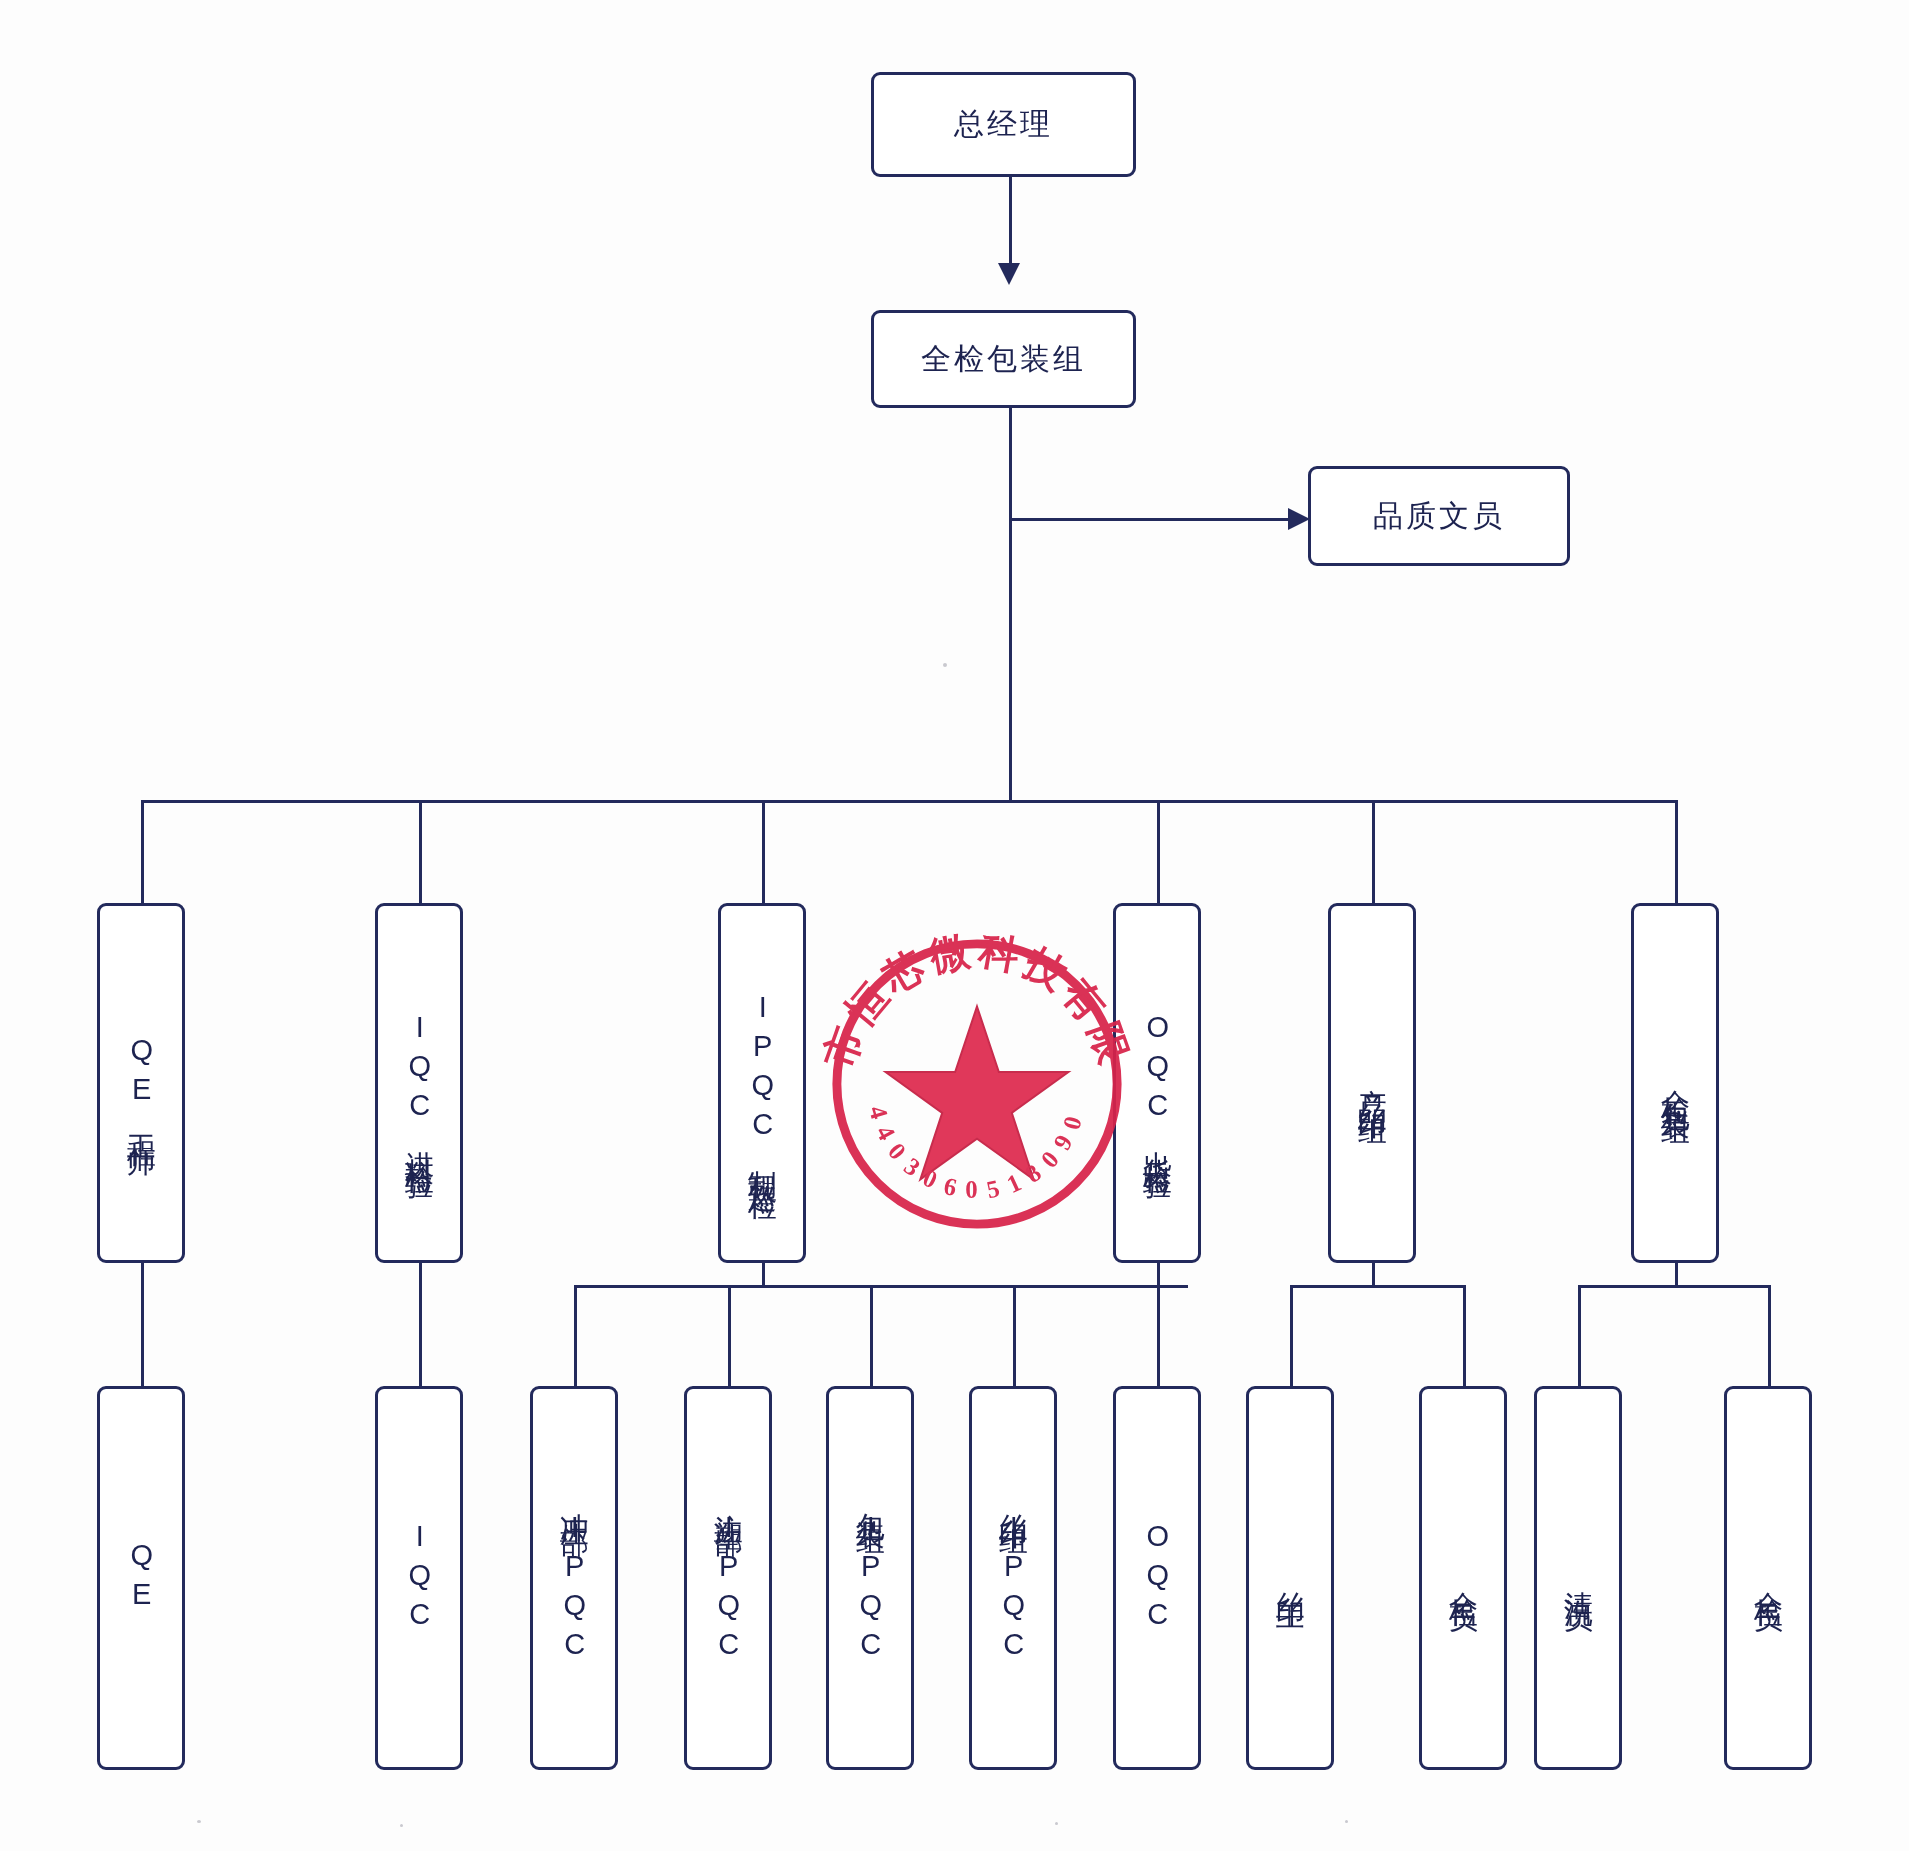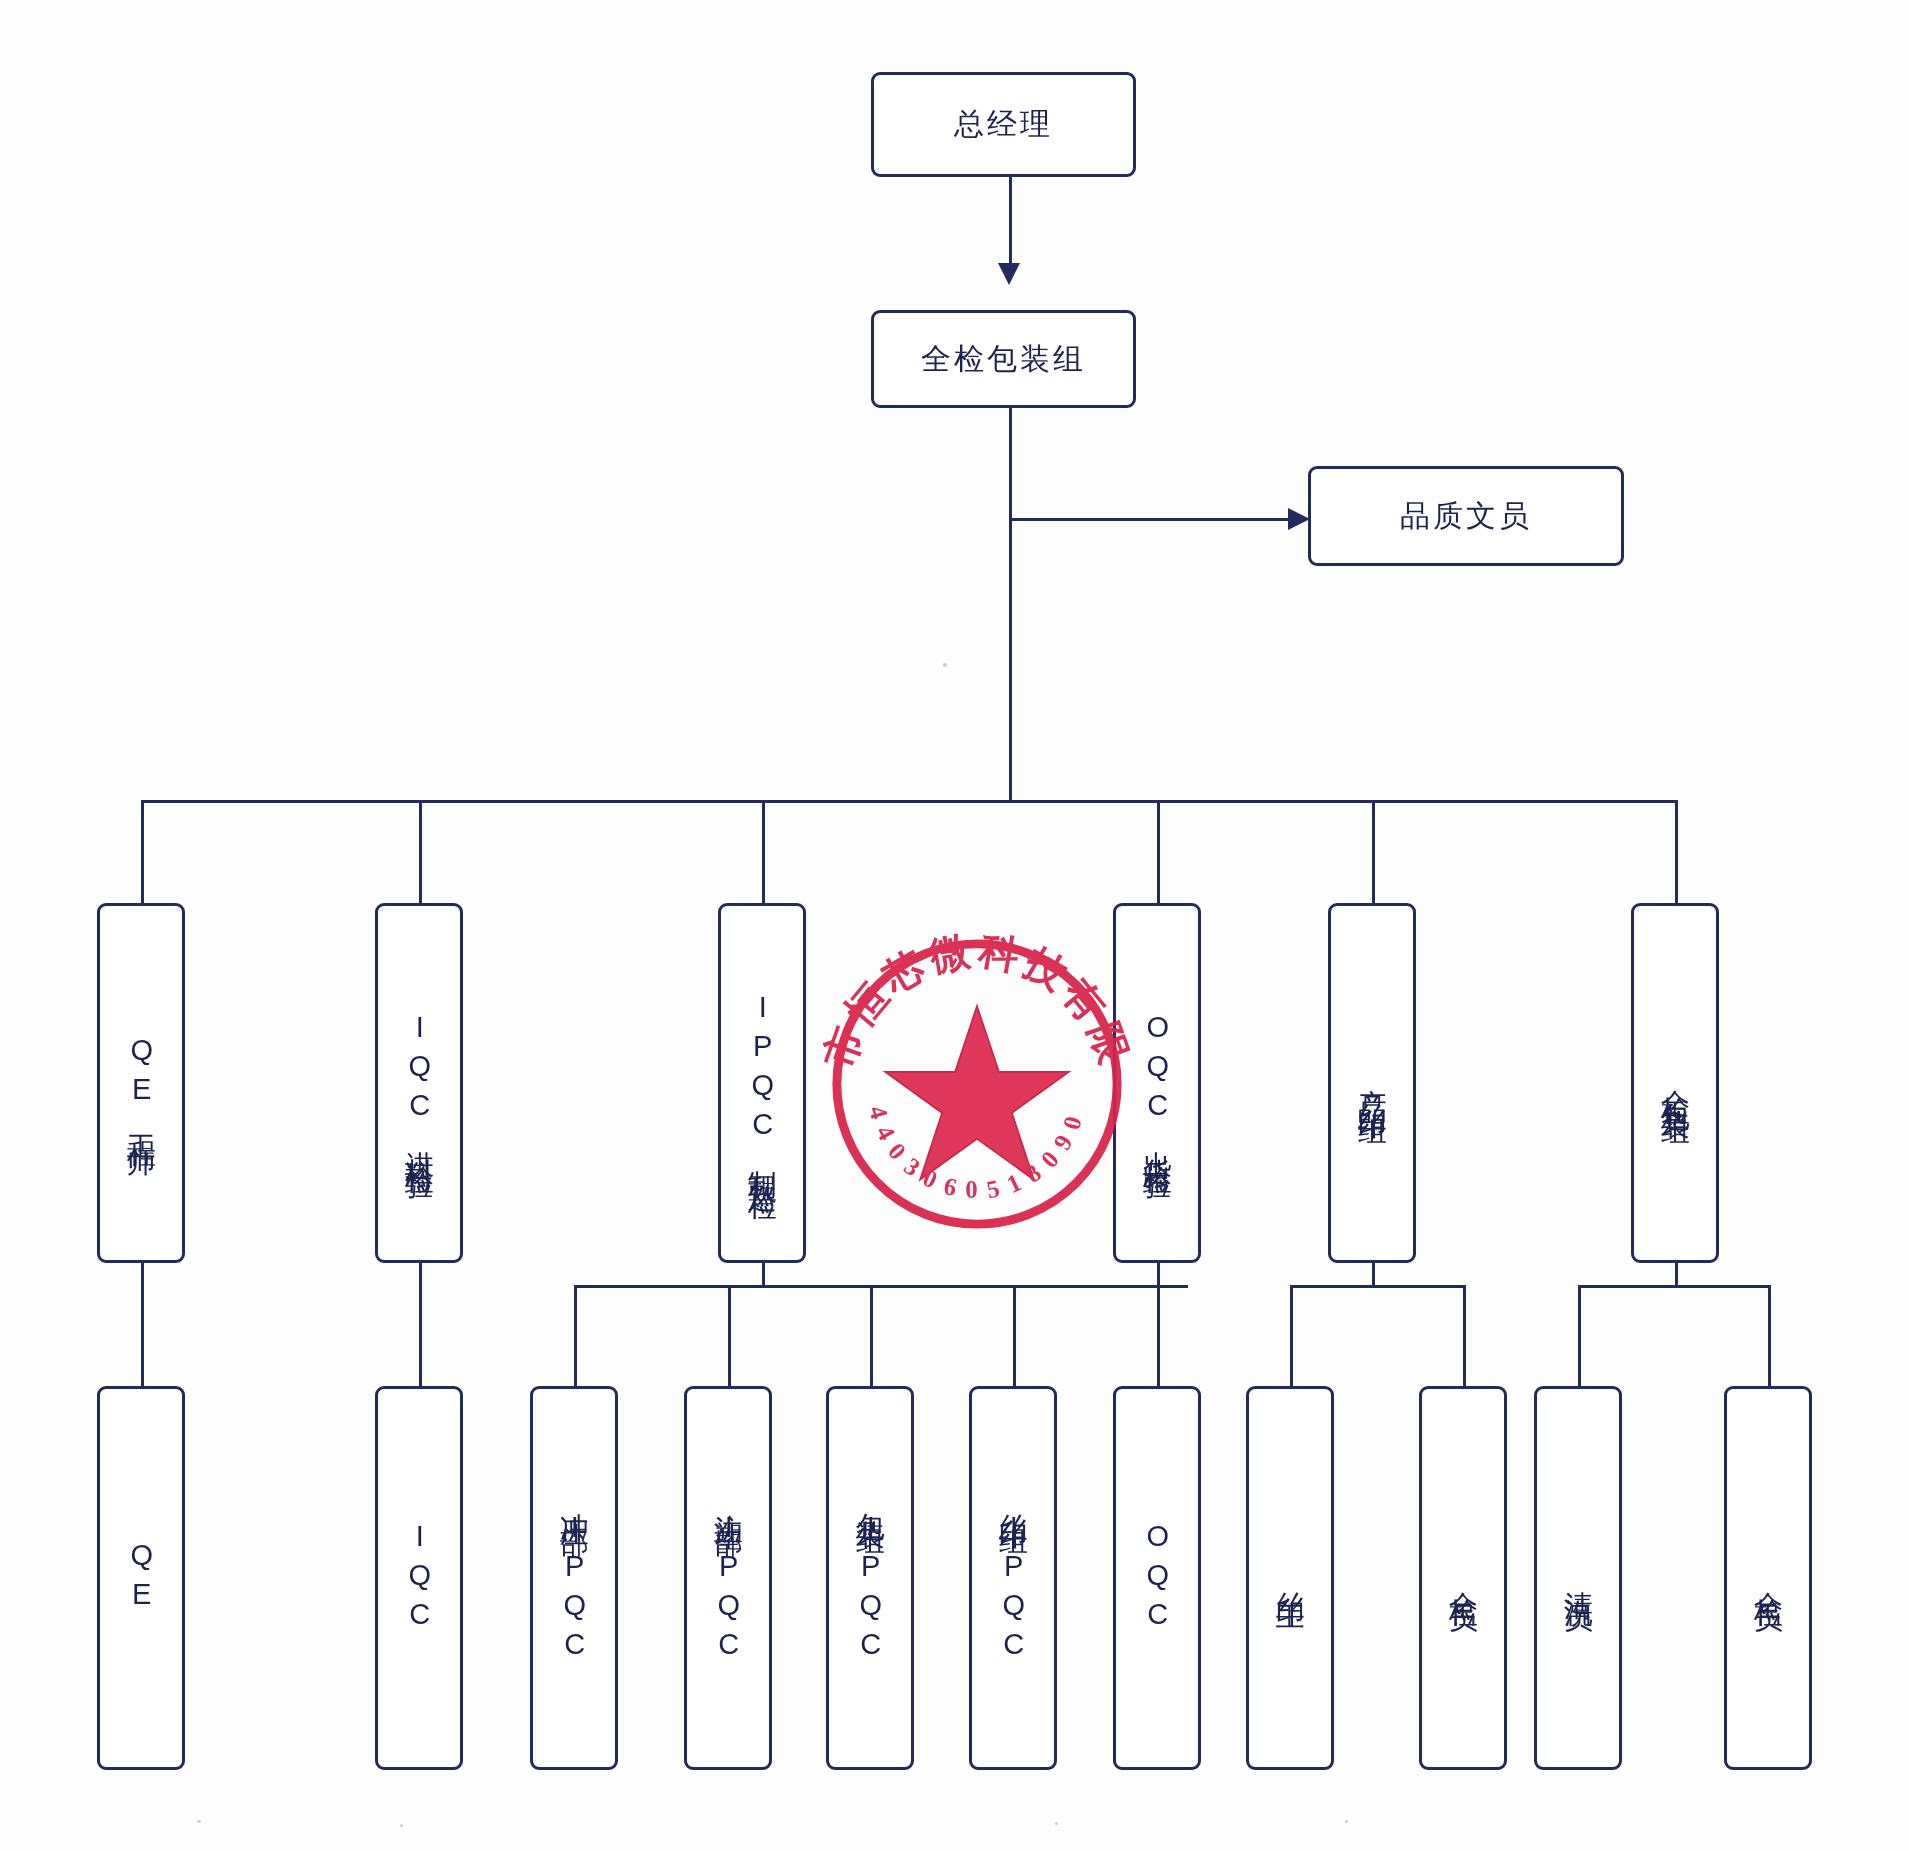--- a/index.html
+++ b/index.html
@@ -119,21 +119,21 @@
 
   <div class="node horiz" style="left:871px; top:310px; width:265px; height:98px;">
     <span class="label">全检包装组</span>
   </div>
 
   <div class="ln v" style="left:1009px; top:408px; height:395px;"></div>
 
   <div class="ln h" style="left:1009px; top:518px; width:285px;"></div>
   <div class="arrow-right" style="left:1288px; top:508px;"></div>
 
-  <div class="node horiz" style="left:1308px; top:466px; width:316px; height:100px;">
+  <div class="node horiz" style="left:1308px; top:466px; width:262px; height:100px;">
     <span class="label">品质文员</span>
   </div>
 
   <div class="ln h" style="left:141px; top:800px; width:1534px;"></div>
 
   <div class="ln v" style="left:141px; top:800px; height:103px;"></div>
   <div class="ln v" style="left:419px; top:800px; height:103px;"></div>
   <div class="ln v" style="left:762px; top:800px; height:103px;"></div>
   <div class="ln v" style="left:1157px; top:800px; height:103px;"></div>
   <div class="ln v" style="left:1372px; top:800px; height:103px;"></div>

